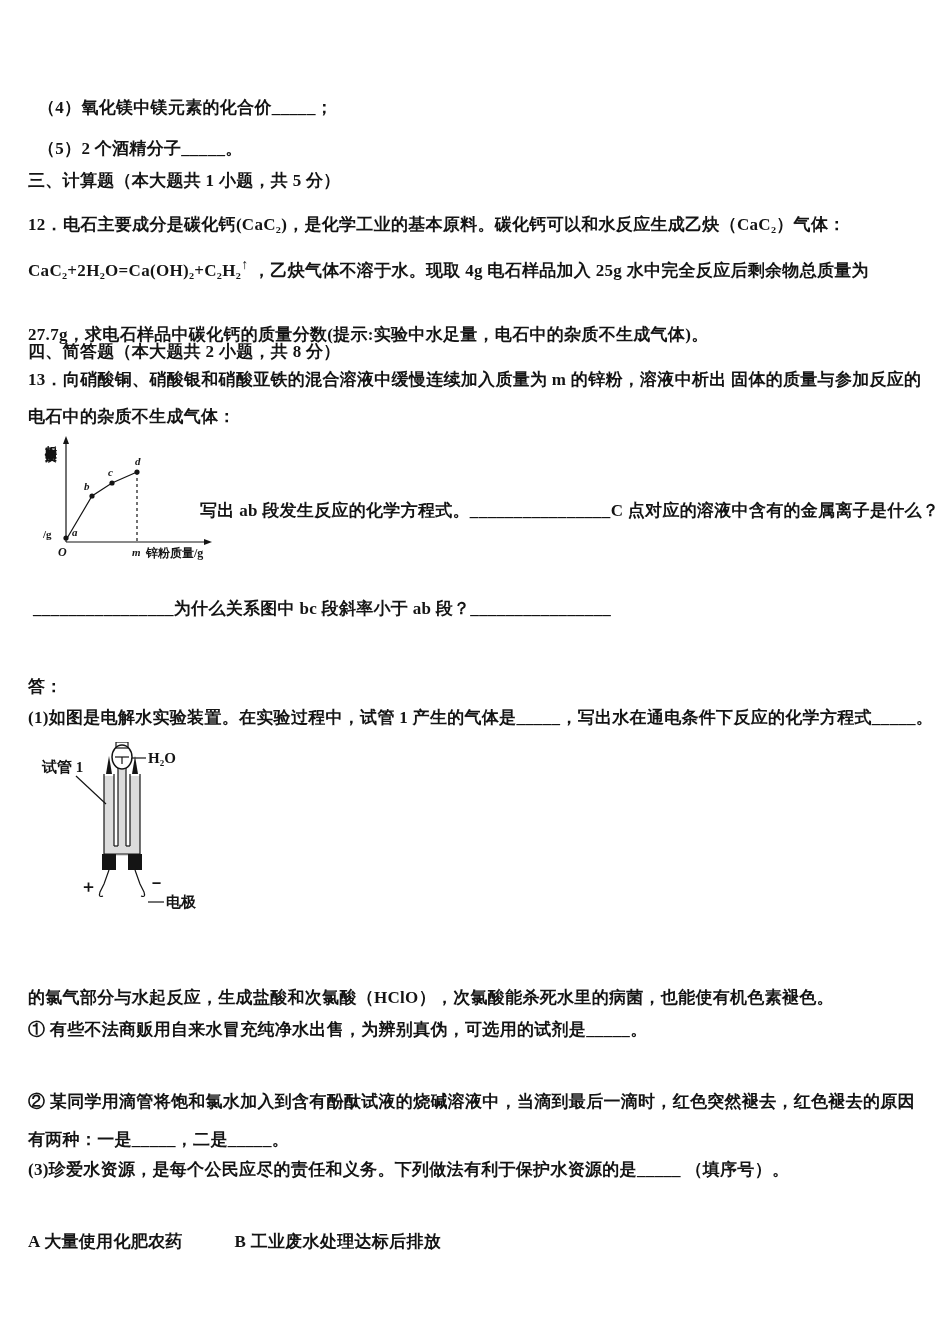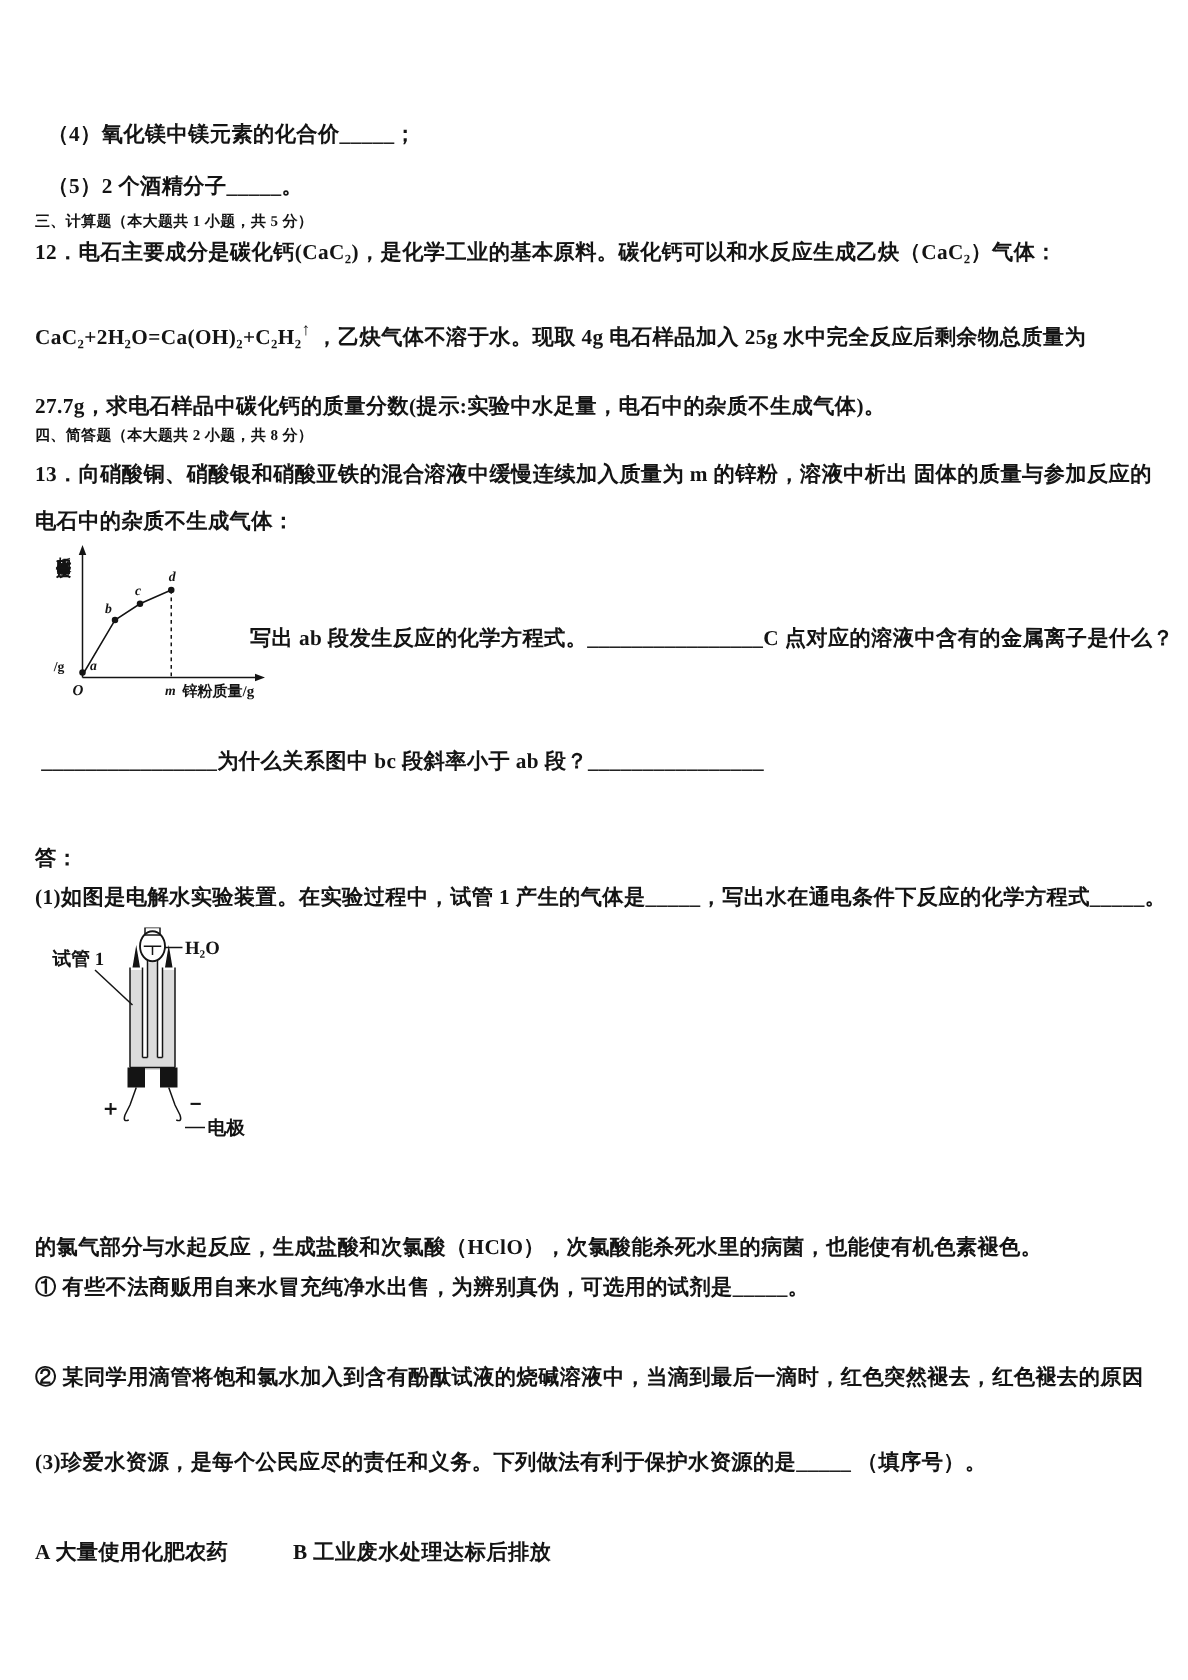--- a/index.html
+++ b/index.html
@@ -6,21 +6,21 @@
   body{
     width:950px;height:1344px;background:#ffffff;
     font-family:"Liberation Serif","DejaVu Serif",serif;
     color:#141414;position:relative;overflow:hidden;
   }
   .page{position:absolute;left:0;top:0;width:910px;height:1344px;background:#fff;}
   .line{
     position:absolute;font-size:17px;font-weight:bold;
     white-space:pre;letter-spacing:0.3px;line-height:1.25;
   }
-  .heading{font-size:12px;}
+  .heading{font-size:17px;}
   .gas-arrow{vertical-align:7px;font-size:14px;}
   .graph-wrap{position:absolute;left:42px;top:432px;width:195px;height:140px;}
   .graph-ylabel{
     position:absolute;left:0;top:4px;
     writing-mode:vertical-rl;text-orientation:upright;
     font-size:12px;font-weight:bold;letter-spacing:1px;
   }
   .graph-yunit{position:absolute;left:1px;top:96px;font-size:11px;font-weight:bold;}
   .graph-svg{position:absolute;left:16px;top:0;}
   .appa-wrap{position:absolute;left:40px;top:742px;width:215px;height:178px;}
@@ -30,23 +30,23 @@
 </style>
 </head>
 <body>
 
 <div class="page">
 
   <div class="line" style="left:38px;top:97px">（4）氧化镁中镁元素的化合价_____；</div>
   <div class="line" style="left:38px;top:138px">（5）2 个酒精分子_____。</div>
 
   <div class="line heading" style="left:28px;top:170px">三、计算题（本大题共 1 小题，共 5 分）</div>
-  <div class="line" style="left:28px;top:191px">12．电石主要成分是碳化钙(CaC₂)，是化学工业的基本原料。碳化钙可以和水反应生成乙炔（CaC₂）气体：</div>
+  <div class="line" style="left:28px;top:214px">12．电石主要成分是碳化钙(CaC₂)，是化学工业的基本原料。碳化钙可以和水反应生成乙炔（CaC₂）气体：</div>
   <div class="line" style="left:28px;top:256px"><span>CaC₂+2H₂O=Ca(OH)₂+C₂H₂</span><span class="gas-arrow">↑</span><span> ，乙炔气体不溶于水。现取 4g 电石样品加入 25g 水中完全反应后剩余物总质量为</span></div>
-  <div class="line" style="left:28px;top:314px">27.7g，求电石样品中碳化钙的质量分数(提示:实验中水足量，电石中的杂质不生成气体)。</div>
+  <div class="line" style="left:28px;top:324px">27.7g，求电石样品中碳化钙的质量分数(提示:实验中水足量，电石中的杂质不生成气体)。</div>
 
   <div class="line heading" style="left:28px;top:341px">四、简答题（本大题共 2 小题，共 8 分）</div>
   <div class="line" style="left:28px;top:369px">13．向硝酸铜、硝酸银和硝酸亚铁的混合溶液中缓慢连续加入质量为 m 的锌粉，溶液中析出 固体的质量与参加反应的</div>
   <div class="line" style="left:28px;top:406px">电石中的杂质不生成气体：</div>
 
   <div class="graph-wrap">
     <div class="graph-ylabel">析出固体质量</div>
     <div class="graph-yunit">/g</div>
     <svg class="graph-svg" width="175" height="140" viewBox="0 0 175 140">
 
@@ -125,16 +125,17 @@
       <line x1="36" y1="34" x2="66" y2="62" class="thin"></line>
 
       <line x1="108" y1="160" x2="124" y2="160" class="thin"></line>
       <text x="126" y="165" font-size="15">电极</text>
     </svg>
   </div>
 
   <div class="line" style="left:28px;top:987px">的氯气部分与水起反应，生成盐酸和次氯酸（HClO），次氯酸能杀死水里的病菌，也能使有机色素褪色。</div>
   <div class="line" style="left:28px;top:1019px">① 有些不法商贩用自来水冒充纯净水出售，为辨别真伪，可选用的试剂是_____。</div>
   <div class="line" style="left:28px;top:1091px">② 某同学用滴管将饱和氯水加入到含有酚酞试液的烧碱溶液中，当滴到最后一滴时，红色突然褪去，红色褪去的原因</div>
+  <div class="line" style="left:28px;top:1129px">有两种：一是_____，二是_____。</div>
   <div class="line" style="left:28px;top:1159px">(3)珍爱水资源，是每个公民应尽的责任和义务。下列做法有利于保护水资源的是_____ （填序号）。</div>
   <div class="line" style="left:28px;top:1231px">A 大量使用化肥农药　　　B 工业废水处理达标后排放</div>
 
 </div>
 
 </body></html>

